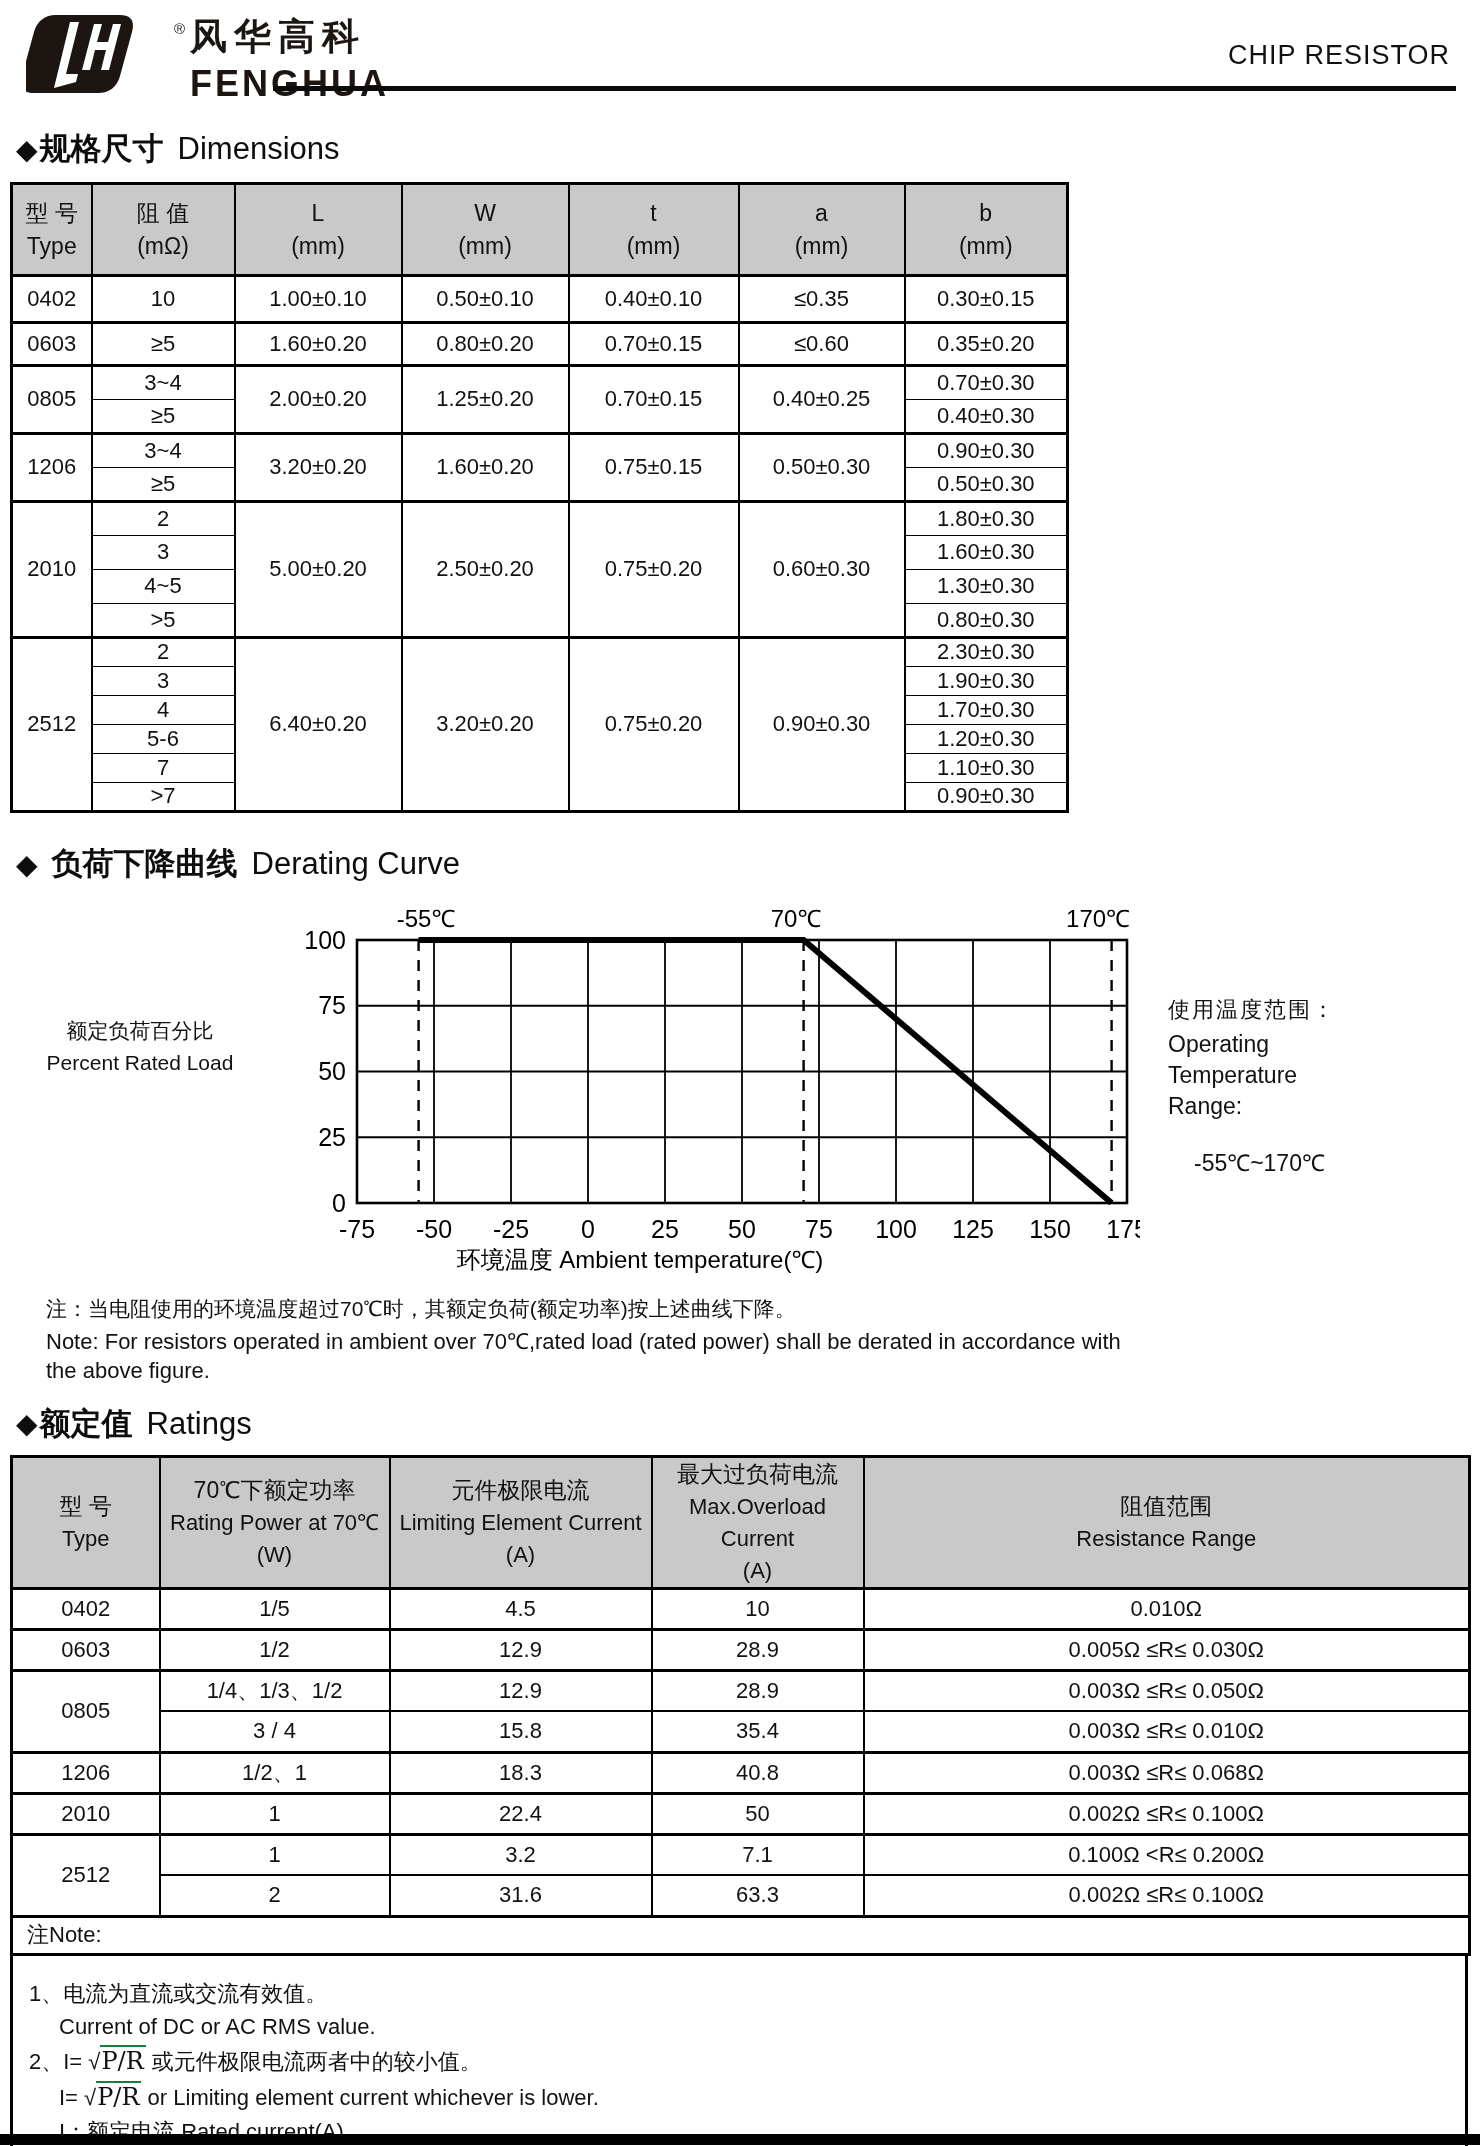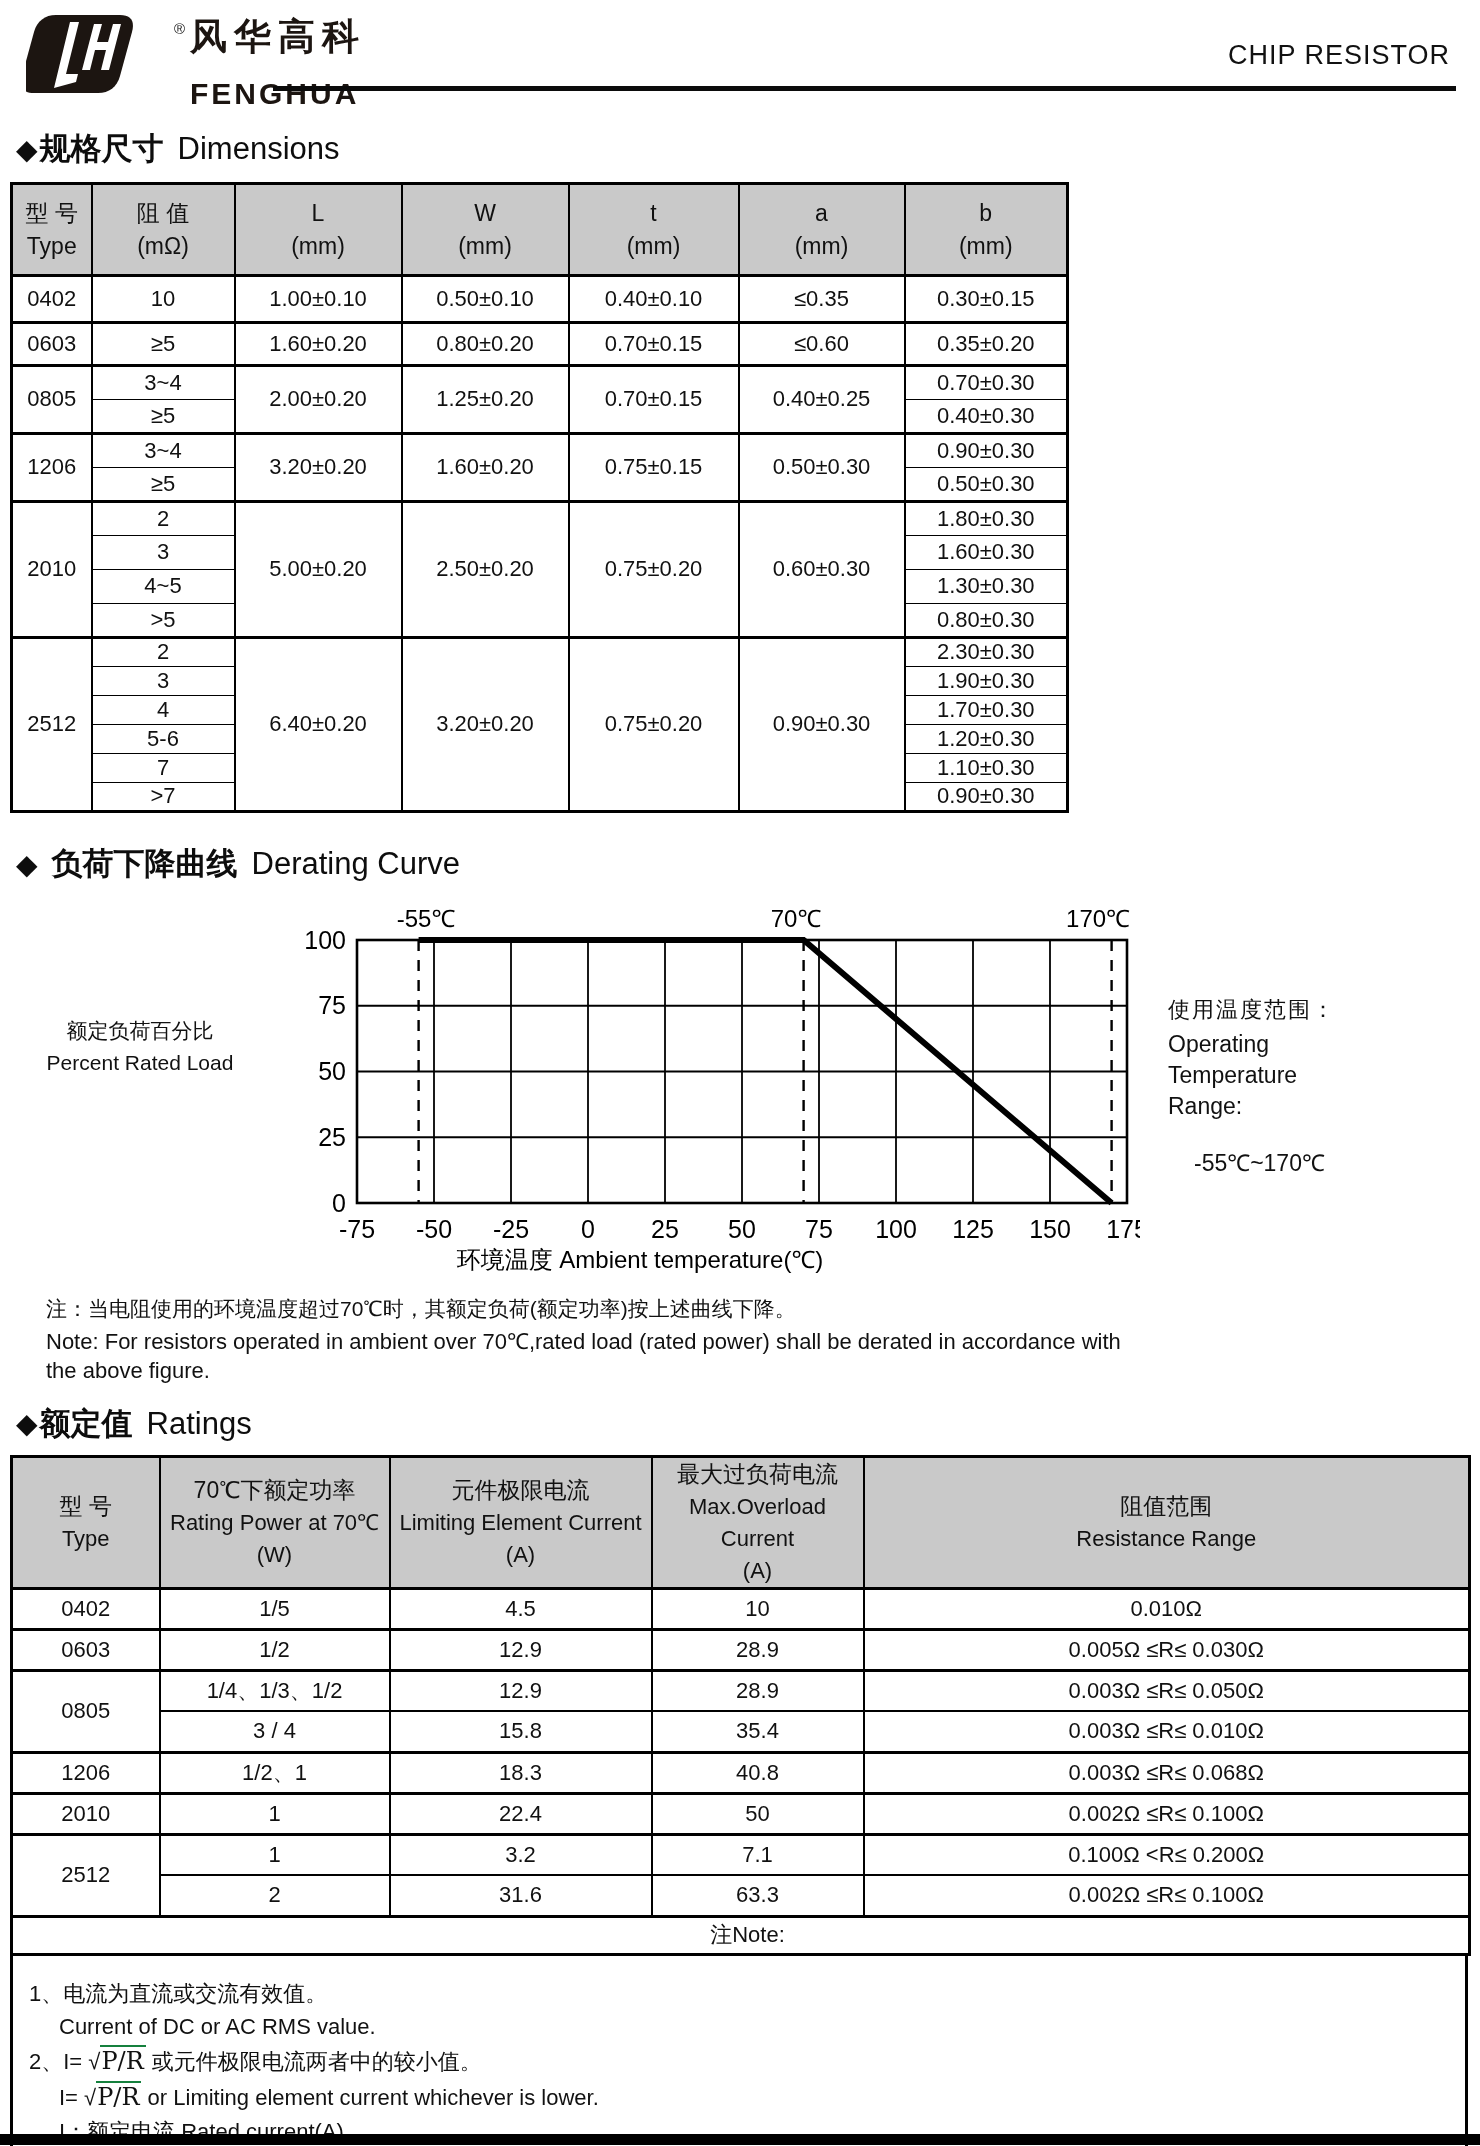--- a/index.html
+++ b/index.html
@@ -6,21 +6,21 @@
   body { background:#888; font-family:"Liberation Sans", sans-serif; color:#111; }
   .page { position:relative; width:1480px; height:2146px; background:#fff; margin:0 auto; overflow:hidden; }
 
   
   .hdr { position:relative; height:100px; }
   .logo-wrap { position:absolute; left:26px; top:12px; display:flex; align-items:flex-start; }
   .logo-mark { position:relative; width:118px; height:84px; }
   .reg { position:absolute; left:148px; top:8px; font-size:15px; color:#222; }
   .brand { margin-left:46px; margin-top:6px; }
   .brand-zh { font-size:37px; font-weight:bold; letter-spacing:7px; line-height:1.05; color:#1c1511; }
-  .brand-en { font-size:30px; font-weight:bold; letter-spacing:3px; color:#1c1511; margin-top:20px; }
+  .brand-en { font-size:36px; font-weight:bold; letter-spacing:3px; color:#1c1511; margin-top:6px; }
   .doc-title { position:absolute; right:30px; top:40px; font-size:27px; letter-spacing:1px; color:#111; }
   .hdr-rule { position:absolute; left:273px; right:24px; top:86px; height:5px; background:#0b0b0b; }
 
   
   .sec-title { margin-left:16px; font-size:31px; color:#0d0d0d; display:flex; align-items:center; }
   .sec-title .dia { font-size:28px; margin-right:2px; }
   .sec-title .dia.sp { margin-right:14px; }
   .sec-title .zh { font-weight:bold; margin-right:14px; }
   .sec-title .en { font-weight:normal; }
   .t-dims { margin-top:28px; }
@@ -39,21 +39,21 @@
   .r34 { height:34px; } .r29 { height:29px; }
 
   .rat { margin:10px 0 0 10px; width:1458px; border:3px solid #000; font-size:22px; }
   .rat th { background:#c9c9c9; border:2px solid #000; border-bottom:3px solid #000; line-height:1.45; }
   .rat th .l1 { font-size:23px; display:block; }
   .rat th .l2 { font-size:22px; display:block; }
   .rat th .l3 { font-size:22px; display:block; }
   .rat td { border-left:2px solid #000; border-right:2px solid #000; border-top:2px solid #000; border-bottom:2px solid #000; }
   .rat tr.grp td { border-top:3px solid #000; }
   .rh90 { height:92px; } .rh41 { height:41px; }
-  .rat tr.note-row td { border-top:3px solid #000; text-align:center; padding-left:14px; height:38px; font-size:22px; }
+  .rat tr.note-row td { border-top:3px solid #000; text-align:left; padding-left:14px; height:38px; font-size:22px; }
 
   
   .chart-area { position:relative; height:382px; margin-top:6px; }
   .chart-svg { position:absolute; left:240px; top:0; }
   .yaxis-label { position:absolute; left:42px; top:124px; width:196px; text-align:center; font-size:21px; line-height:1.5; }
   .range-text { position:absolute; left:1168px; top:104px; font-size:23px; line-height:1.35; }
   .range-text .rt-zh { font-size:22px; letter-spacing:2px; margin-bottom:4px; }
   .range-text .rt-last { margin-top:26px;margin-left:26px; }
 
   .derate-notes { margin:22px 11px 0 46px; font-size:22px; line-height:1.32; }

